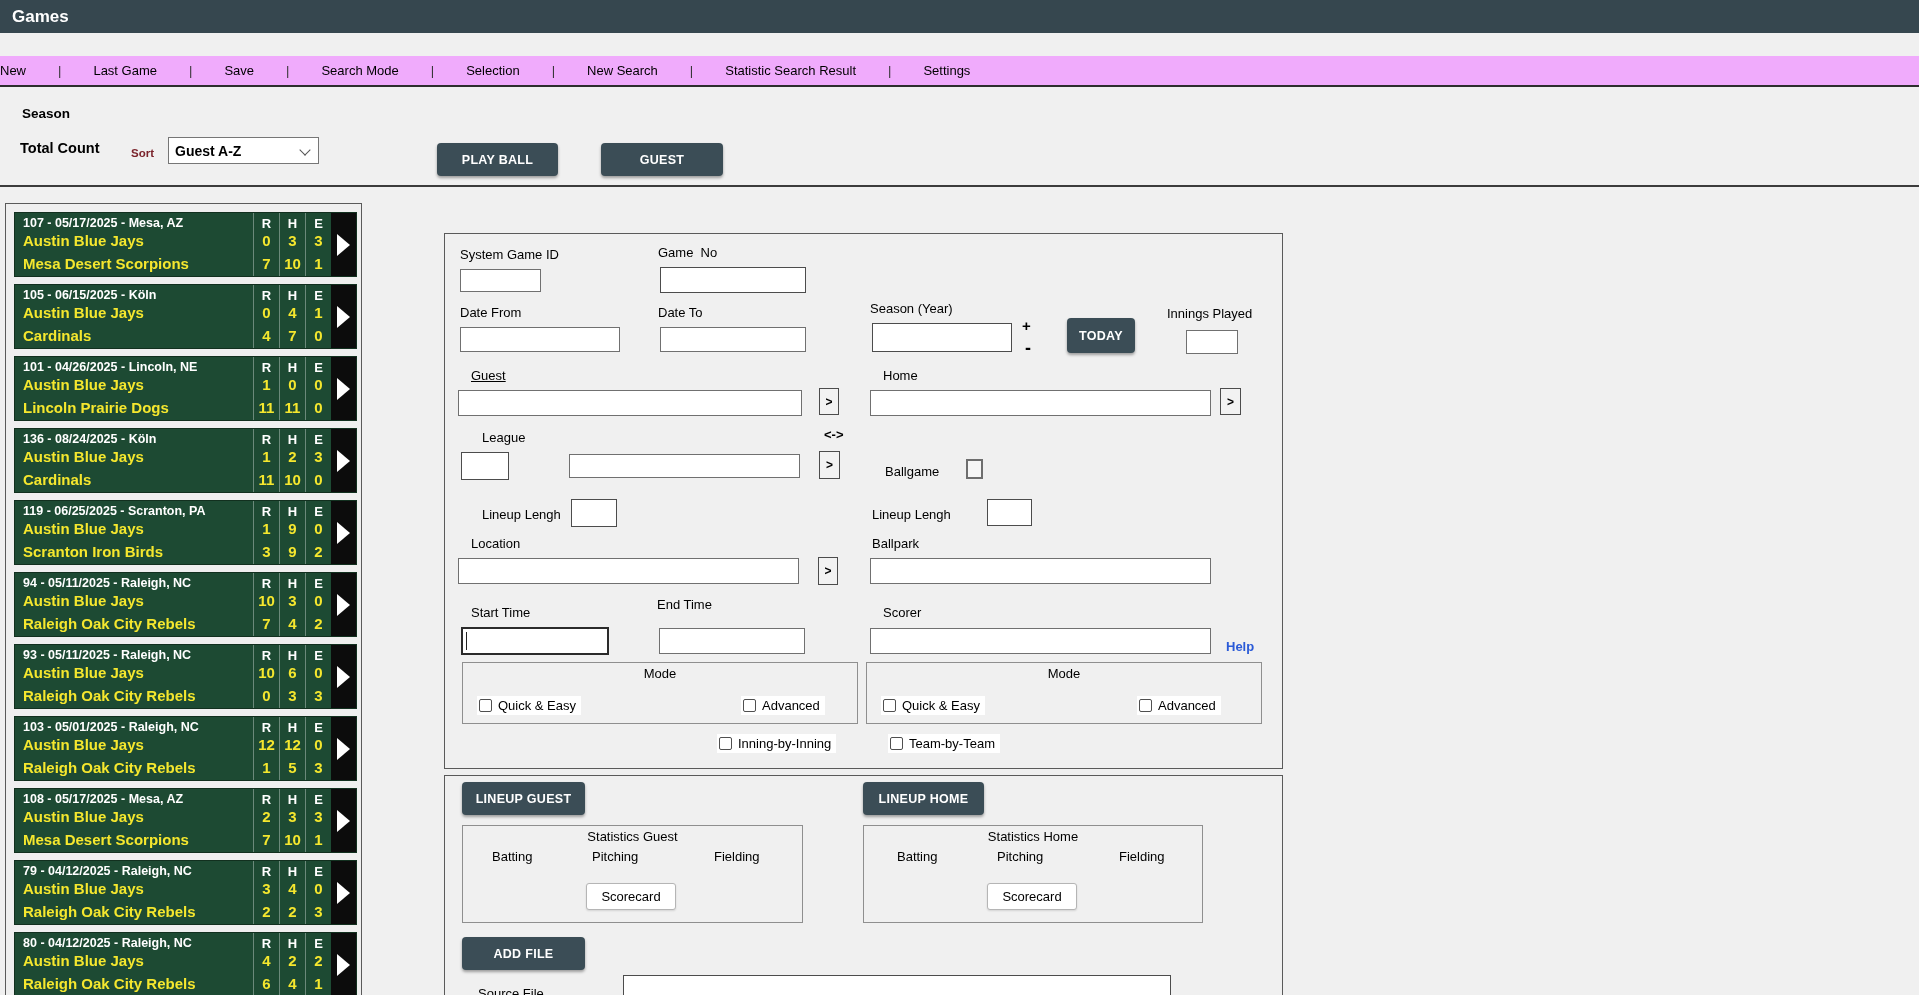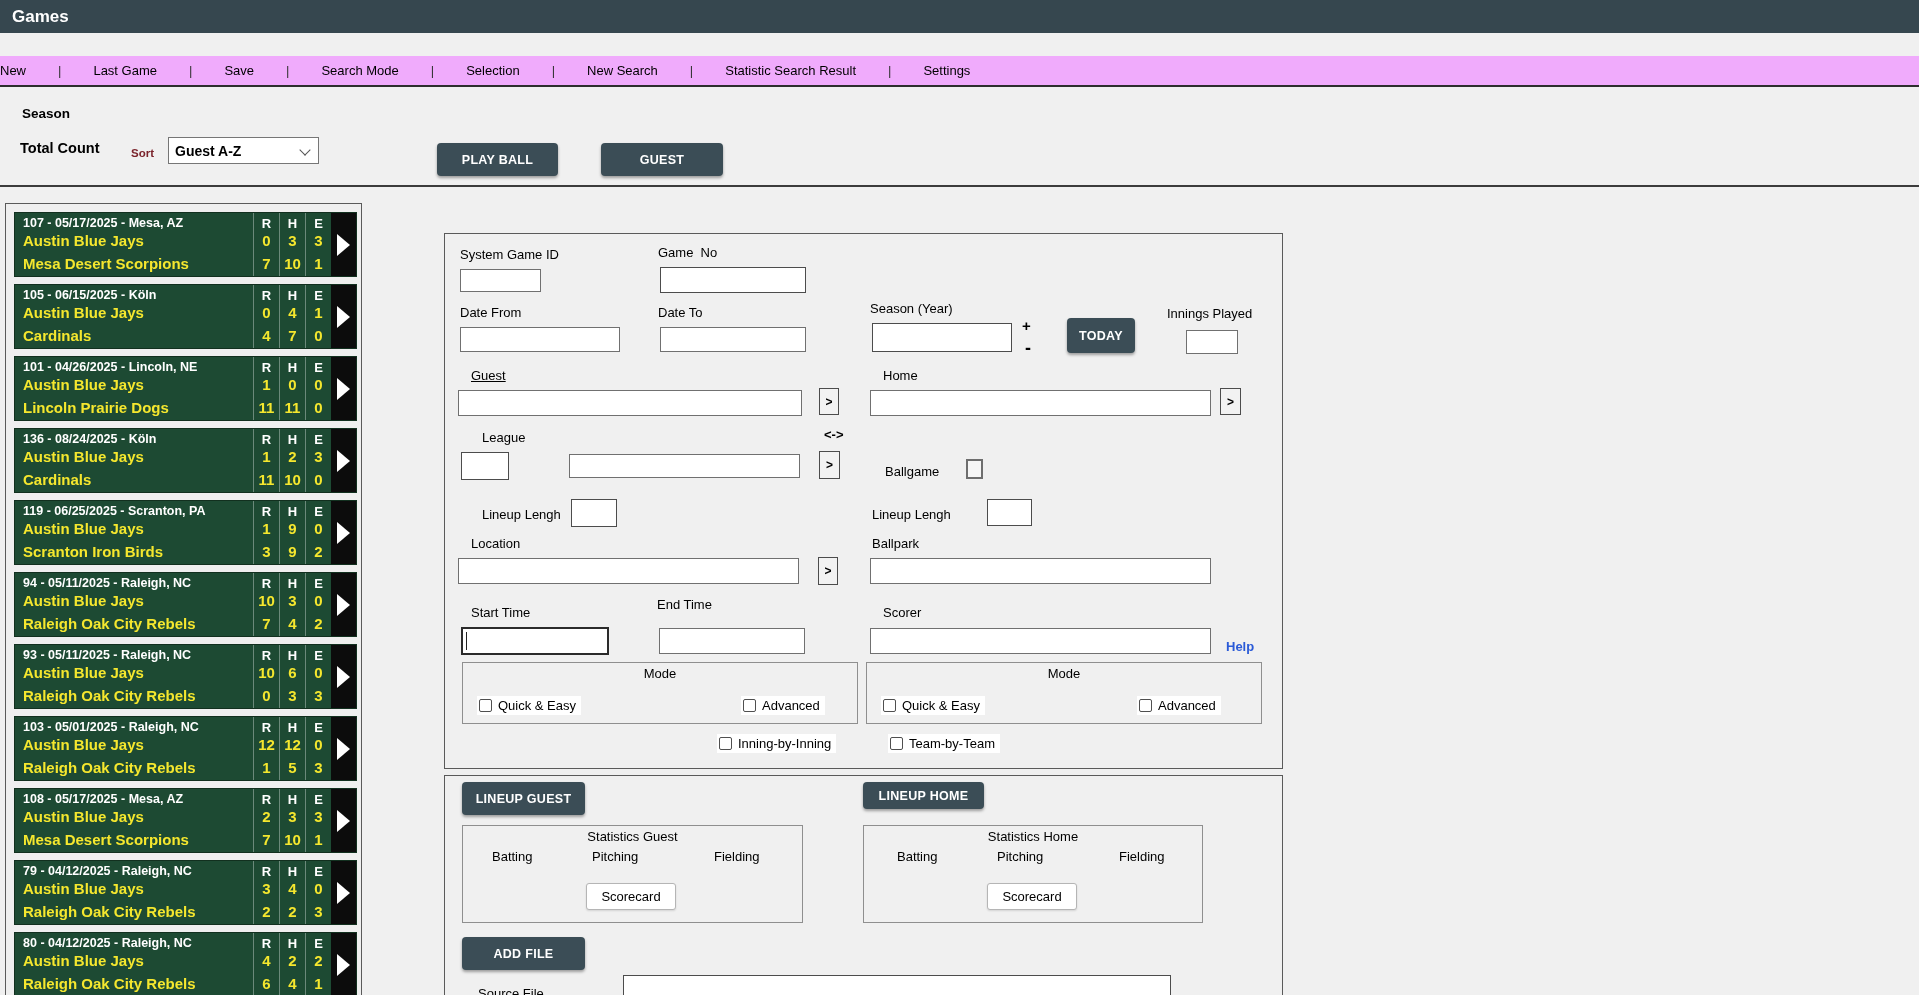--- a/index.html
+++ b/index.html
@@ -480,21 +480,21 @@
       <span class="cb-lbl">Inning-by-Inning</span>
     </div>
     <div class="cb abs" style="left:443px; top:500px;">
       <span class="box"></span>
       <span class="cb-lbl">Team-by-Team</span>
     </div>
   </div>
 
   <div id="lineup-panel" class="abs panel">
     <button class="btn-dark abs" style="left:17px; top:6px; width:123px; height:33px;">LINEUP GUEST</button>
-    <button class="btn-dark abs" style="left:418px; top:6px; width:121px; height:27px;">LINEUP HOME</button>
+    <button class="btn-dark abs" style="left:418px; top:6px; width:121px; height:33px;">LINEUP HOME</button>
 
     <div class="abs groupbox" style="left:17px; top:49px; width:341px; height:98px;">
       <div class="gb-title">Statistics Guest</div>
       <div class="lbl" style="position:absolute; left:29px; top:23px;">Batting</div>
       <div class="lbl" style="position:absolute; left:129px; top:23px;">Pitching</div>
       <div class="lbl" style="position:absolute; left:251px; top:23px;">Fielding</div>
       <button class="btn-white" style="position:absolute; left:123px; top:57px; width:90px; height:27px;">Scorecard</button>
     </div>
     <div class="abs groupbox" style="left:418px; top:49px; width:340px; height:98px;">
       <div class="gb-title">Statistics Home</div>

